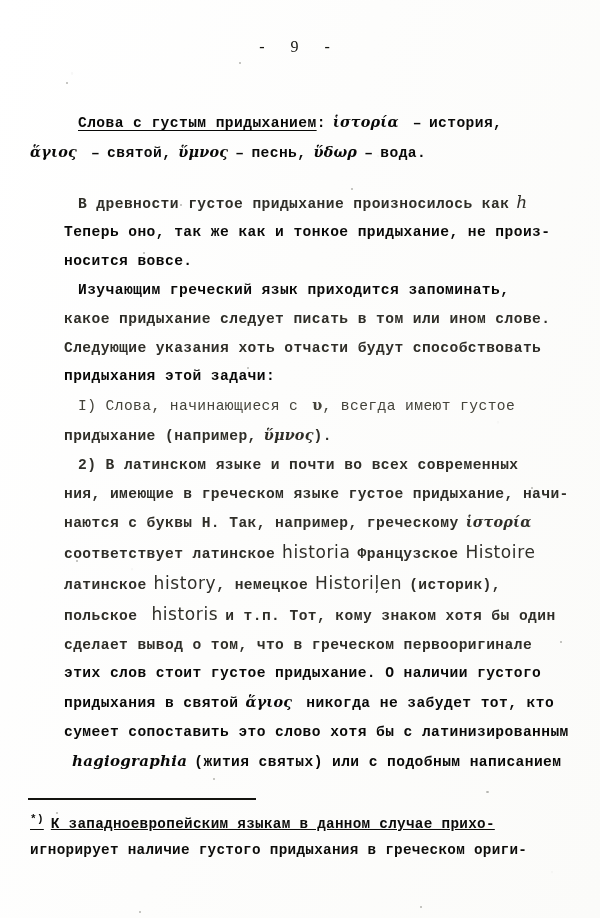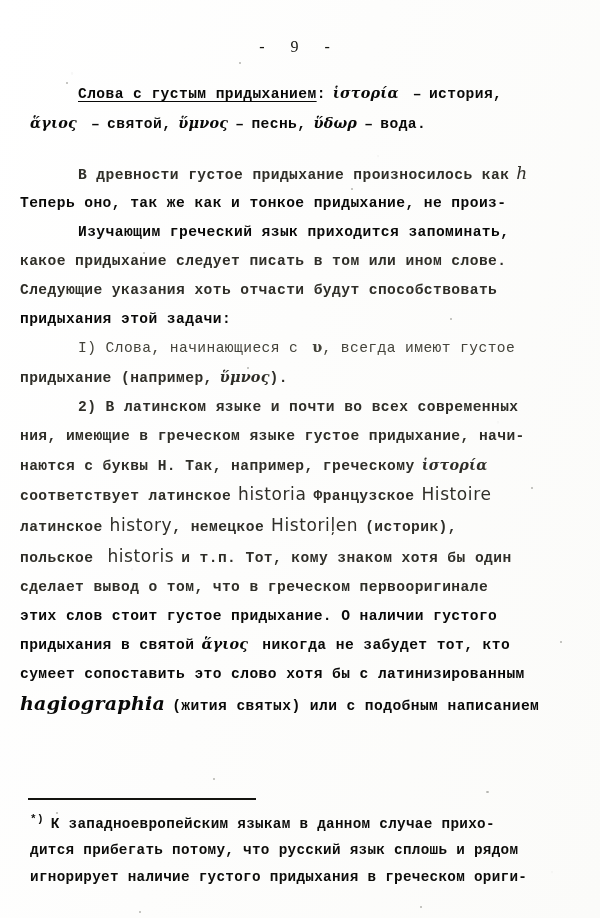--- a/index.html
+++ b/index.html
@@ -30,29 +30,29 @@
   
   #pagenum {
     position:absolute; top:38px; left:0; width:600px;
     text-align:center;
     font-size:16px; letter-spacing:11px;
     font-family:"Liberation Serif","DejaVu Serif",serif;
     color:#15150f;
   }
 
   
-  #body { position:absolute; left:0; top:79px; width:596px; }
+  #body { position:absolute; left:0; top:108px; width:596px; }
 
   .line {
     font-size:14.6px;
     line-height:28.8px;
     letter-spacing:0.42px;
     white-space:nowrap;
     color:#15140f;
-    padding-left:20px;
+    padding-left:64px;
     font-weight:600;
   }
   .line.indent { padding-left:78px; }
 
   
   .ink-hard { color:#090908; font-weight:700; }
   .ink-soft { color:#2f2e28; font-weight:600; }
   .ink-faint { color:#44433a; font-weight:500; }
 
   .u { text-decoration:underline; text-underline-offset:2.5px; text-decoration-thickness:1.4px; }
@@ -65,21 +65,21 @@
   }
   .gr-up { font-style:normal; }
 
   
   .hand {
     font-family:"DejaVu Sans","Liberation Sans",sans-serif;
     font-weight:400; font-size:17px; letter-spacing:0.6px;
   }
   .hand-it {
     font-family:"DejaVu Serif","Liberation Serif",serif;
-    font-style:italic; font-weight:600; font-size:19px; letter-spacing:0.3px;
+    font-style:italic; font-weight:600; font-size:15px; letter-spacing:0.3px;margin-left:8px;
   }
   .hs { 
     font-family:"DejaVu Serif","Liberation Serif",serif;
     font-style:italic; font-size:17px; font-weight:500;
   }
   .fnmark {
     font-size:10px; vertical-align:super; letter-spacing:0;
   }
   .sp { display:inline-block; width:14px; }
   .sp-s { display:inline-block; width:7px; }
@@ -93,21 +93,21 @@
   #footnote { position:absolute; left:0; top:806px; width:600px; }
   .fline {
     font-size:14.3px;
     line-height:26.6px;
     letter-spacing:0.3px;
     white-space:nowrap;
     color:#0c0c0a;
     font-weight:700;
     padding-left:30px;
   }
-  .fline.first { padding-left:30px; }
+  .fline.first { padding-left:30px;text-decoration:underline; }
   .fmark {
     font-size:11px; vertical-align:super;
   }
 
   
   .speck { position:absolute; background:#585850; border-radius:50%; opacity:.45; }
 </style>
 </head>
 <body>
 
@@ -118,20 +118,21 @@
   <div id="body">
 
     <div class="line indent ink-hard"><span class="u">Слова с густым придыханием</span><span>:</span><span class="sp-s"></span><span class="gr">ἱστορία</span><span class="sp"></span><span>–</span><span class="sp-s"></span><span>история,</span></div>
 
     <div class="line ink-hard" style="padding-left:30px"><span class="gr">ἅγιος</span><span class="sp"></span><span>–</span><span class="sp-s"></span><span>святой,</span><span class="sp-s"></span><span class="gr">ὕμνος</span><span class="sp-s"></span><span>–</span><span class="sp-s"></span><span>песнь,</span><span class="sp-s"></span><span class="gr">ὕδωρ</span><span class="sp-s"></span><span>–</span><span class="sp-s"></span><span>вода.</span></div>
 
     <div style="height:20px"></div>
 
     <div class="line indent ink-soft"><span>В древности густое придыхание произносилось как</span><span class="sp-s"></span><span class="hs">h</span></div>
     <div class="line ink-hard">Теперь оно, так же как и тонкое придыхание, не произ-</div>
+    <div class="line ink-hard">носится вовсе.</div>
 
     <div class="line indent ink-hard">Изучающим греческий язык приходится запоминать,</div>
     <div class="line ink-soft">какое придыхание следует писать в том или ином слове.</div>
     <div class="line ink-soft">Следующие указания хоть отчасти будут способствовать</div>
     <div class="line ink-hard">придыхания этой задачи:</div>
 
     <div class="line indent ink-faint"><span>I) Слова, начинающиеся с</span><span class="sp"></span><span class="gr gr-up">υ</span><span>, всегда имеют густое</span></div>
     <div class="line ink-soft"><span>придыхание (например,</span><span class="sp-s"></span><span class="gr">ὕμνος</span><span>).</span></div>
 
     <div class="line indent ink-soft">2) В латинском языке и почти во всех современных</div>
@@ -145,21 +146,20 @@
     <div class="line ink-hard"><span>придыхания в святой</span><span class="sp-s"></span><span class="gr">ἅγιος</span><span class="sp"></span><span>никогда не забудет тот, кто</span></div>
     <div class="line ink-hard">сумеет сопоставить это слово хотя бы с латинизированным</div>
     <div class="line ink-hard"><span class="hand-it">hagiographia</span><span class="sp-s"></span><span>(жития святых) или с подобным написанием</span></div>
 
   </div>
 
   <div id="footrule"></div>
 
   <div id="footnote">
     <div class="fline first"><span class="fmark">*)</span><span class="sp-s"></span><span>К западноевропейским языкам в данном случае прихо-</span></div>
-    <div class="fline">дится прибегать потому, что русский язык сплошь и рядом</div>
     <div class="fline">игнорирует наличие густого придыхания в греческом ориги-</div>
   </div>
 
   <div class="speck" style="left:66px; top:82px; width:2px; height:2px;"></div>
   <div class="speck" style="left:239px; top:62px; width:2px; height:2px;"></div>
   <div class="speck" style="left:180px; top:204px; width:2px; height:2px;"></div>
   <div class="speck" style="left:351px; top:188px; width:2px; height:2px;"></div>
   <div class="speck" style="left:143px; top:252px; width:2px; height:2px;"></div>
   <div class="speck" style="left:450px; top:318px; width:2px; height:2px;"></div>
   <div class="speck" style="left:247px; top:367px; width:2px; height:2px;"></div>

